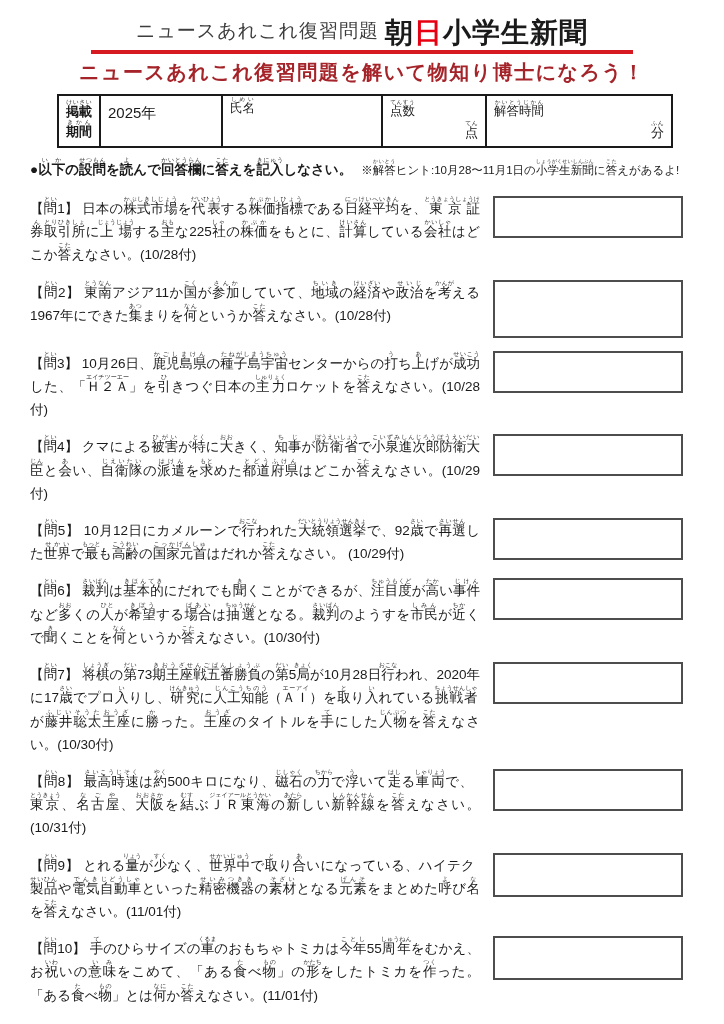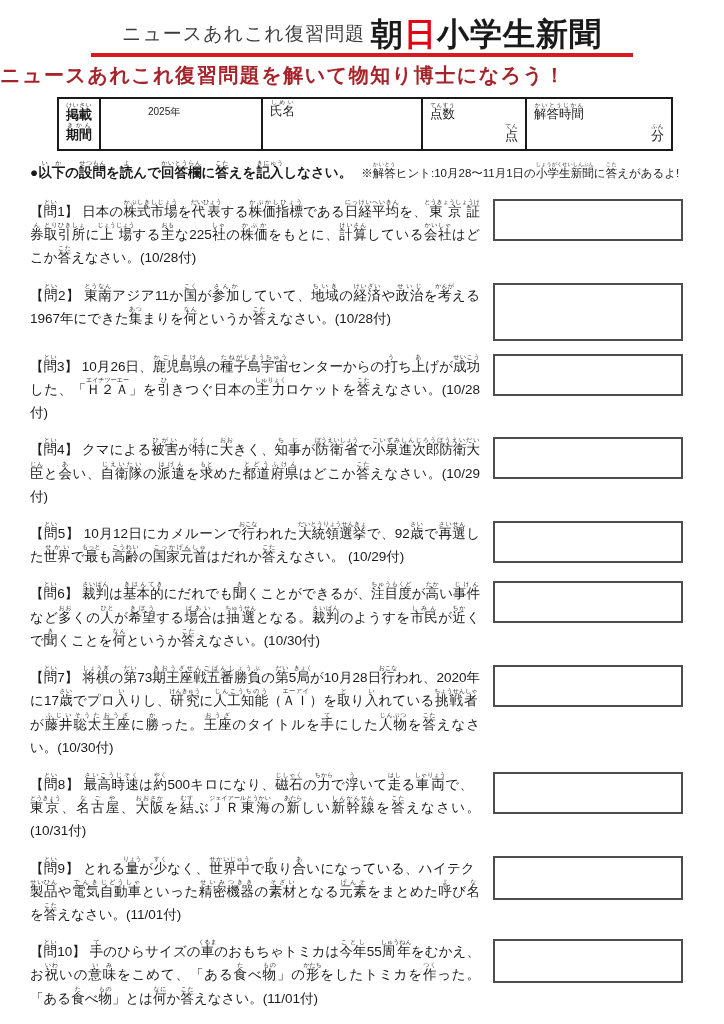--- a/index.html
+++ b/index.html
@@ -17,41 +17,42 @@
     color:var(--ink);
   }
   ruby rt{font-size:0.45em;letter-spacing:0;color:#2b2b2b;font-weight:normal;}
 
   
   .masthead{
     display:flex;justify-content:center;align-items:flex-end;
     gap:6px;padding-top:18px;
   }
   .mast-title{font-size:19px;color:#3d3d3d;letter-spacing:1px;padding-bottom:3px;}
-  .mast-logo{font-size:32px;font-weight:900;letter-spacing:1px;line-height:1;}
+  .mast-logo{font-size:28px;font-weight:900;letter-spacing:1px;line-height:1;}
   .logo-red{color:var(--asahi-red);}
   .red-rule{width:542px;height:4px;background:var(--rule-red);margin:3px auto 5px auto;}
   .slogan{
+    text-align:center;
     font-family:"Liberation Serif",serif;
     font-weight:bold;font-size:20px;letter-spacing:1.5px;
     color:var(--slogan-red);
   }
 
   
   .info-table{
     display:flex;width:616px;margin:8px 0 0 57px;
     border:2px solid #1a1a1a;background:#fff;
   }
   .cell{border-right:2px solid #1a1a1a;padding:3px 7px;min-height:48px;}
   .cell:last-child{border-right:none;}
   .cell-period-label{
     flex:0 0 42px;font-weight:bold;font-size:13px;line-height:1.1;
     text-align:center;padding:3px 2px;
   }
-  .cell-period-value{flex:0 0 122px;font-size:10px;line-height:1.55;padding-top:5px;margin-left:40px;}
+  .cell-period-value{flex:0 0 122px;font-size:15px;line-height:1.55;padding-top:5px;}
   .cell-name{flex:0 0 160px;font-size:12.5px;}
   .cell-score{flex:0 0 104px;font-size:12.5px;display:flex;flex-direction:column;justify-content:space-between;}
   .cell-time{flex:1;font-size:12.5px;display:flex;flex-direction:column;justify-content:space-between;}
   .unit{align-self:flex-end;font-size:13px;padding-bottom:1px;}
 
   
   .instruction{margin:9px 20px 0 30px;font-size:13.5px;display:flex;align-items:baseline;flex-wrap:nowrap;}
   .instruction .main{font-weight:bold;white-space:nowrap;}
   .instruction .hint{font-size:11.5px;margin-left:9px;white-space:nowrap;}
 

